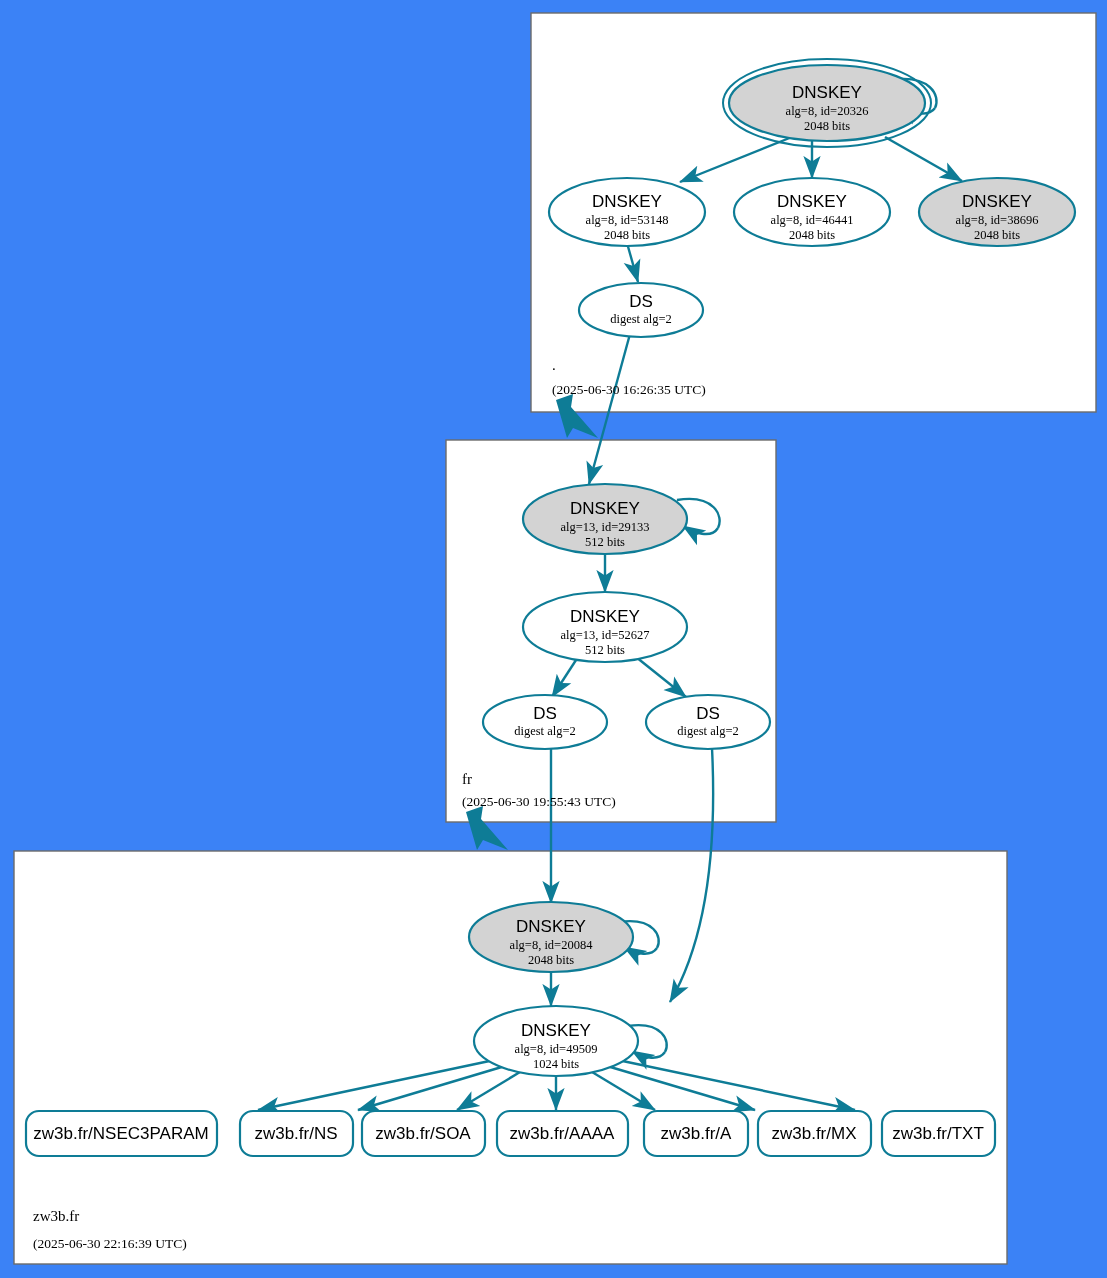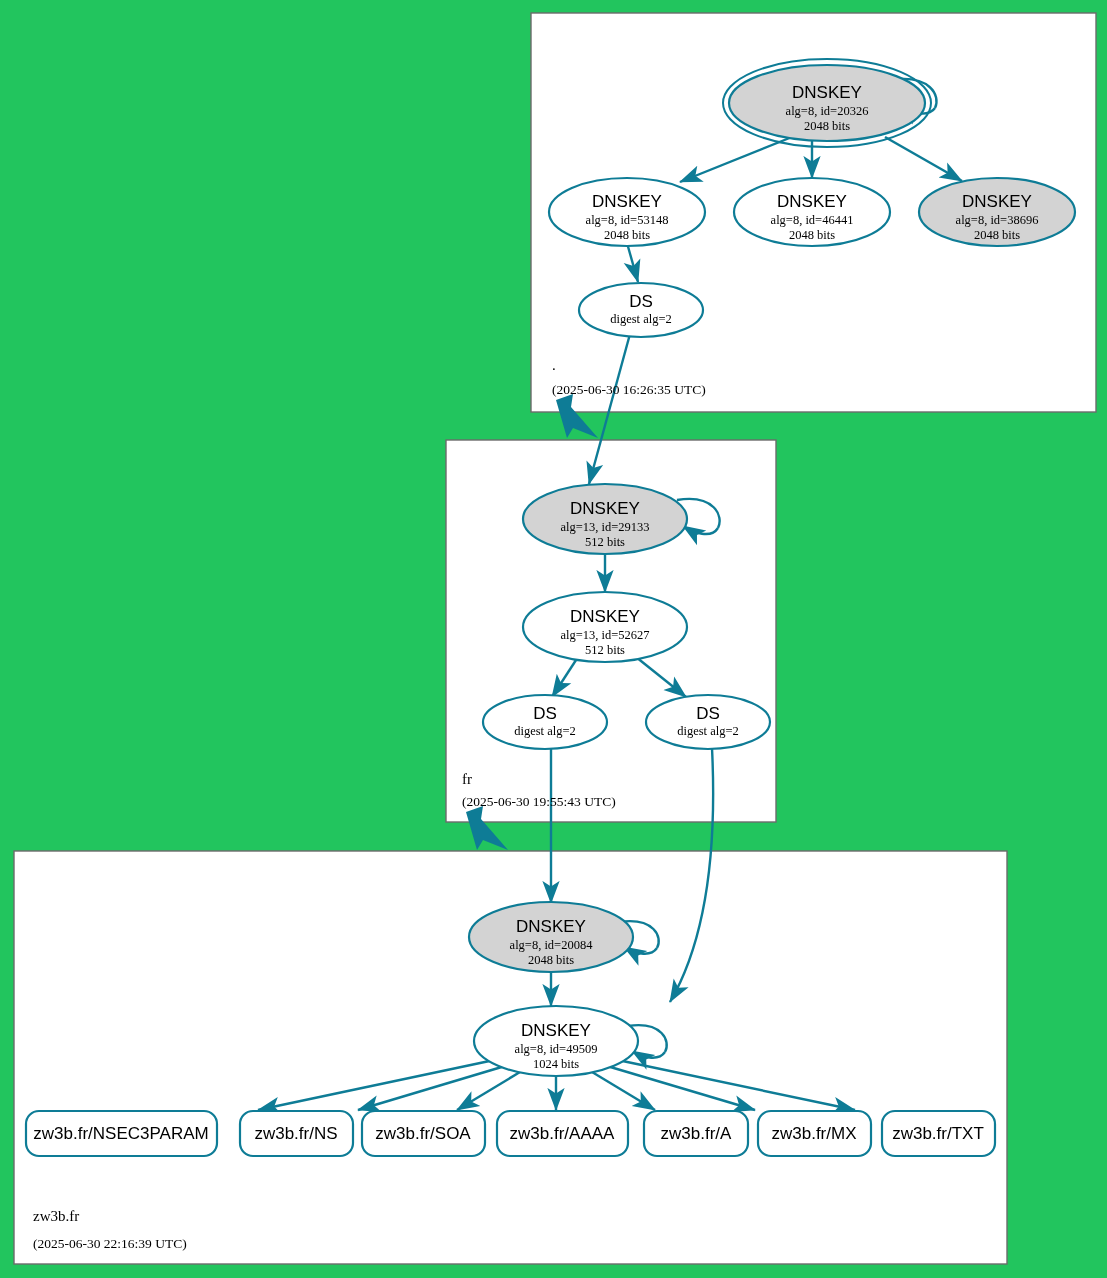--- a/index.html
+++ b/index.html
@@ -7,21 +7,21 @@
     padding: 0;
     background: #ffffff;
   }
   body {
     font-family: "Liberation Sans", sans-serif;
   }
   #canvas {
     position: relative;
     width: 1107px;
     height: 1278px;
-    background: #22c55e;
+    background: #3b82f6;
     overflow: hidden;
   }
   #graph {
     position: absolute;
     left: 0;
     top: 0;
     width: 1107px;
     height: 1278px;
   }
   .zone-box {

